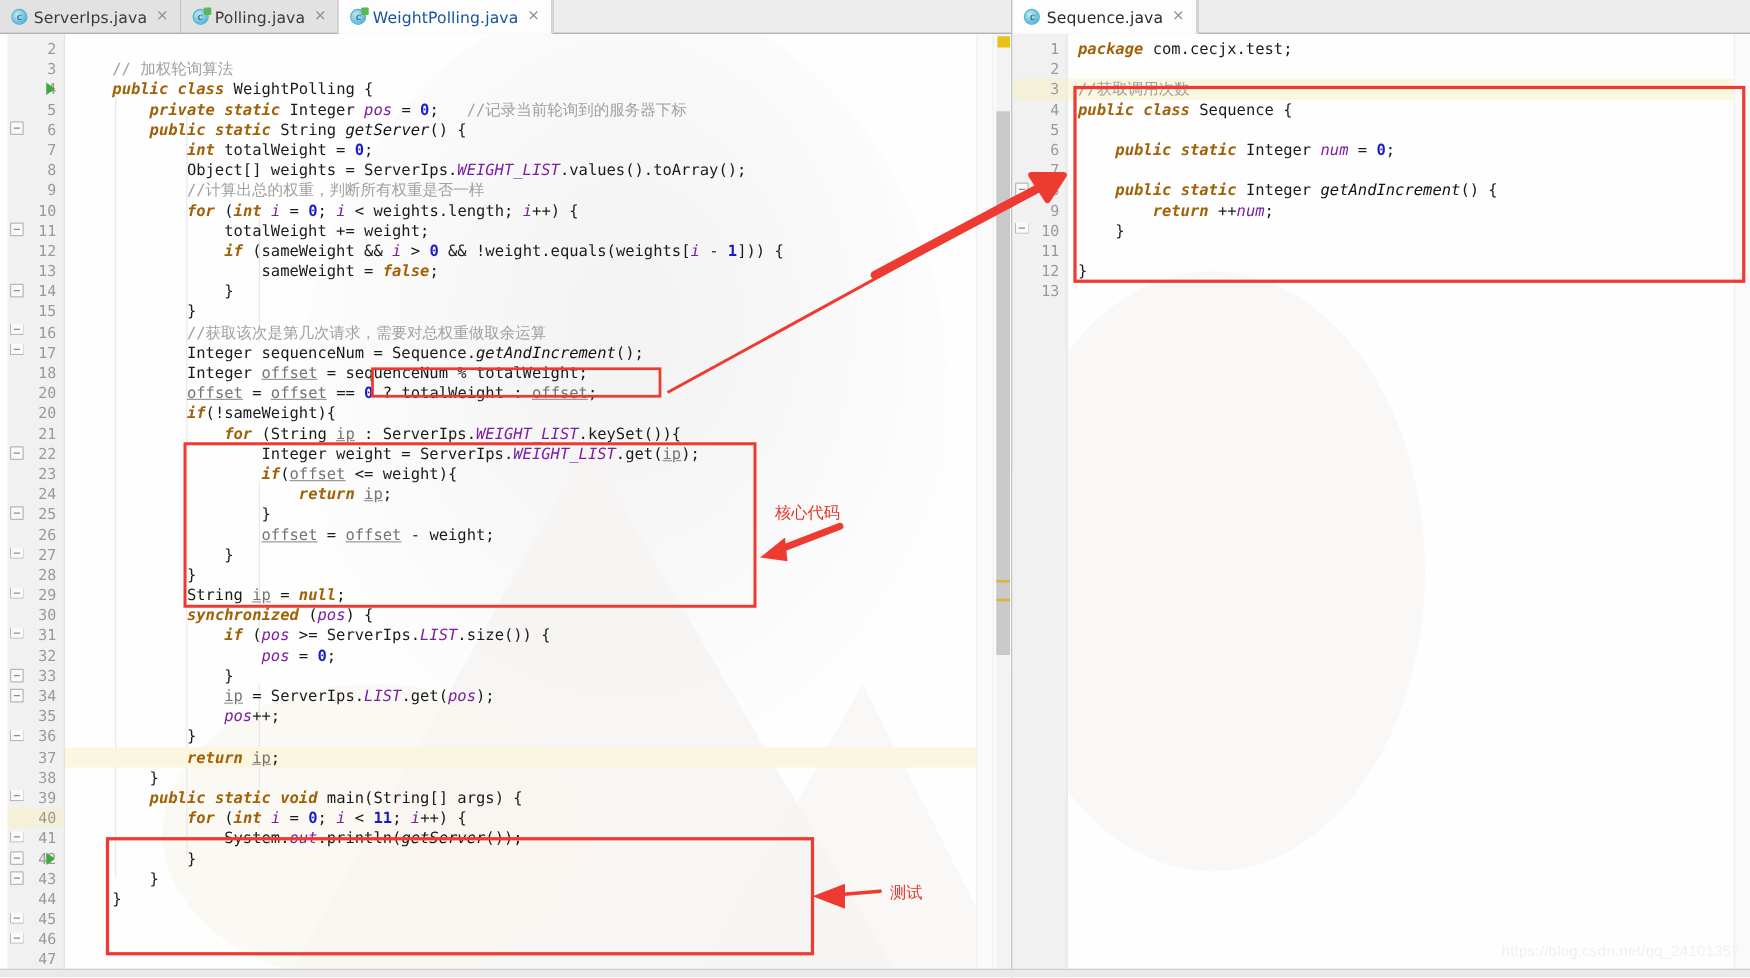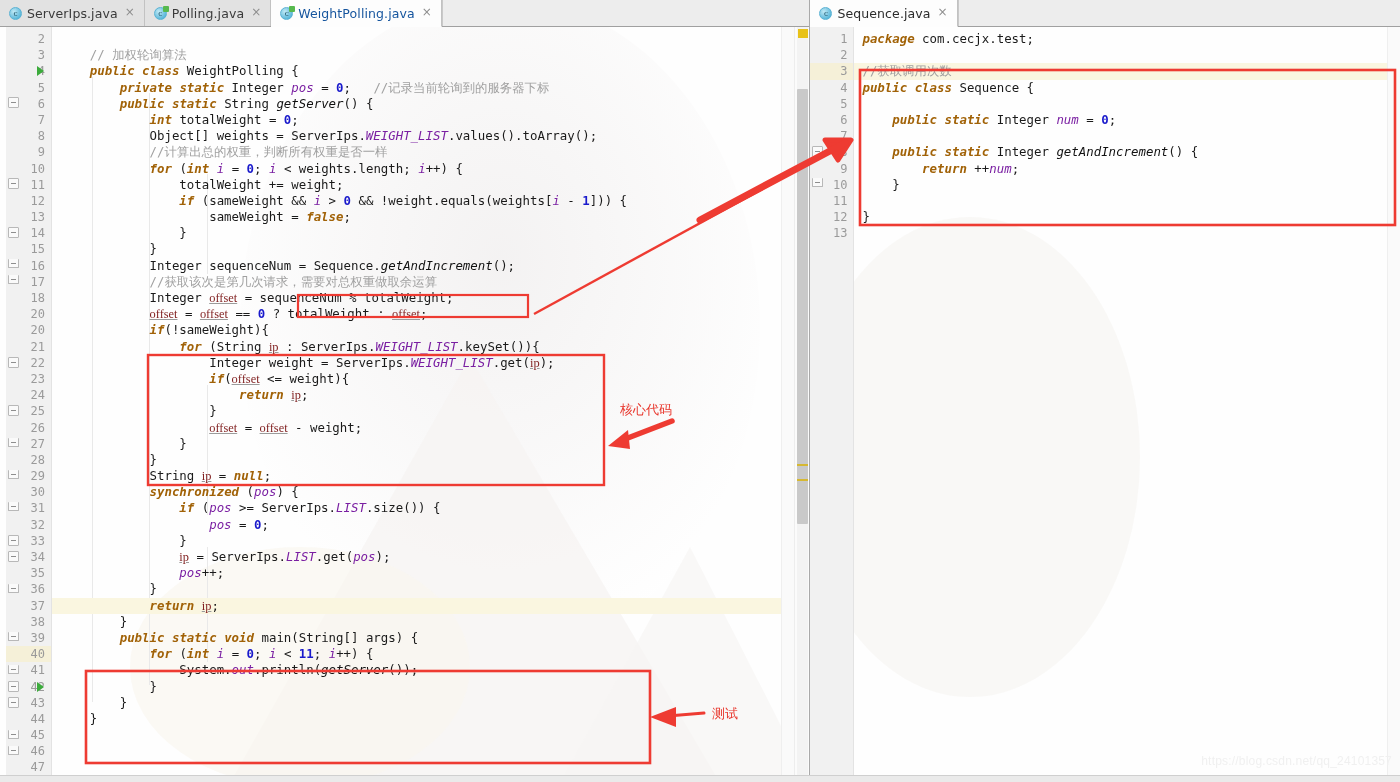--- a/index.html
+++ b/index.html
@@ -193,21 +193,21 @@
     position: relative;
   }
   .line.cur { background: #faf6e0; }
 
   
   .kw   { color: #a16207; font-weight: bold; font-style: italic; }
   .num  { color: #1a1acc; font-weight: bold; }
   .cmt-cn { color: #a0a0a0; }
   .fld  { color: #7a1fa2; font-style: italic; }
   .mth  { color: #111; font-style: italic; }
-  .lv   { color: #7f1d1d; text-decoration: underline; text-decoration-color: #9b9b9b; font-family: Liberation Serif, serif; }
+  .lv   { color: #737373; text-decoration: underline; text-decoration-color: #9b9b9b; }
 
   
   .indent-guides { position: absolute; left: 0; top: 0; bottom: 0; right: 0; pointer-events: none; }
   .ig { position: absolute; width: 1px; background: #e9e9e9; }
 
   
   .scrollstrip {
     width: 14px;
     min-width: 14px;
     background: #fbfbfb;
@@ -401,22 +401,22 @@
             <div class="line">        <span class="kw">public</span> <span class="kw">static</span> String <span class="mth">getServer</span>() {</div>
             <div class="line">            <span class="kw">int</span> totalWeight = <span class="num">0</span>;</div>
             <div class="line">            Object[] weights = ServerIps.<span class="fld">WEIGHT_LIST</span>.values().toArray();</div>
             <div class="line"><span class="cmt-cn">            //计算出总的权重，判断所有权重是否一样</span></div>
             <div class="line">            <span class="kw">for</span> (<span class="kw">int</span> <span class="fld">i</span> = <span class="num">0</span>; <span class="fld">i</span> &lt; weights.length; <span class="fld">i</span>++) {</div>
             <div class="line">                totalWeight += weight;</div>
             <div class="line">                <span class="kw">if</span> (sameWeight &amp;&amp; <span class="fld">i</span> &gt; <span class="num">0</span> &amp;&amp; !weight.equals(weights[<span class="fld">i</span> - <span class="num">1</span>])) {</div>
             <div class="line">                    sameWeight = <span class="kw">false</span>;</div>
             <div class="line">                }</div>
             <div class="line">            }</div>
+            <div class="line"><span class="cmt-cn">            //获取该次是第几次请求，需要对总权重做取余运算</span></div>
             <div class="line">            Integer sequenceNum = Sequence.<span class="mth">getAndIncrement</span>();</div>
-            <div class="line"><span class="cmt-cn">            //获取该次是第几次请求，需要对总权重做取余运算</span></div>
             <div class="line">            Integer <span class="lv">offset</span> = sequenceNum % totalWeight;</div>
             <div class="line">            <span class="lv">offset</span> = <span class="lv">offset</span> == <span class="num">0</span> ? totalWeight : <span class="lv">offset</span>;</div>
             <div class="line">            <span class="kw">if</span>(!sameWeight){</div>
             <div class="line">                <span class="kw">for</span> (String <span class="lv">ip</span> : ServerIps.<span class="fld">WEIGHT_LIST</span>.keySet()){</div>
             <div class="line">                    Integer weight = ServerIps.<span class="fld">WEIGHT_LIST</span>.get(<span class="lv">ip</span>);</div>
             <div class="line">                    <span class="kw">if</span>(<span class="lv">offset</span> &lt;= weight){</div>
             <div class="line">                        <span class="kw">return</span> <span class="lv">ip</span>;</div>
             <div class="line">                    }</div>
             <div class="line">                    <span class="lv">offset</span> = <span class="lv">offset</span> - weight;</div>
             <div class="line">                }</div>

